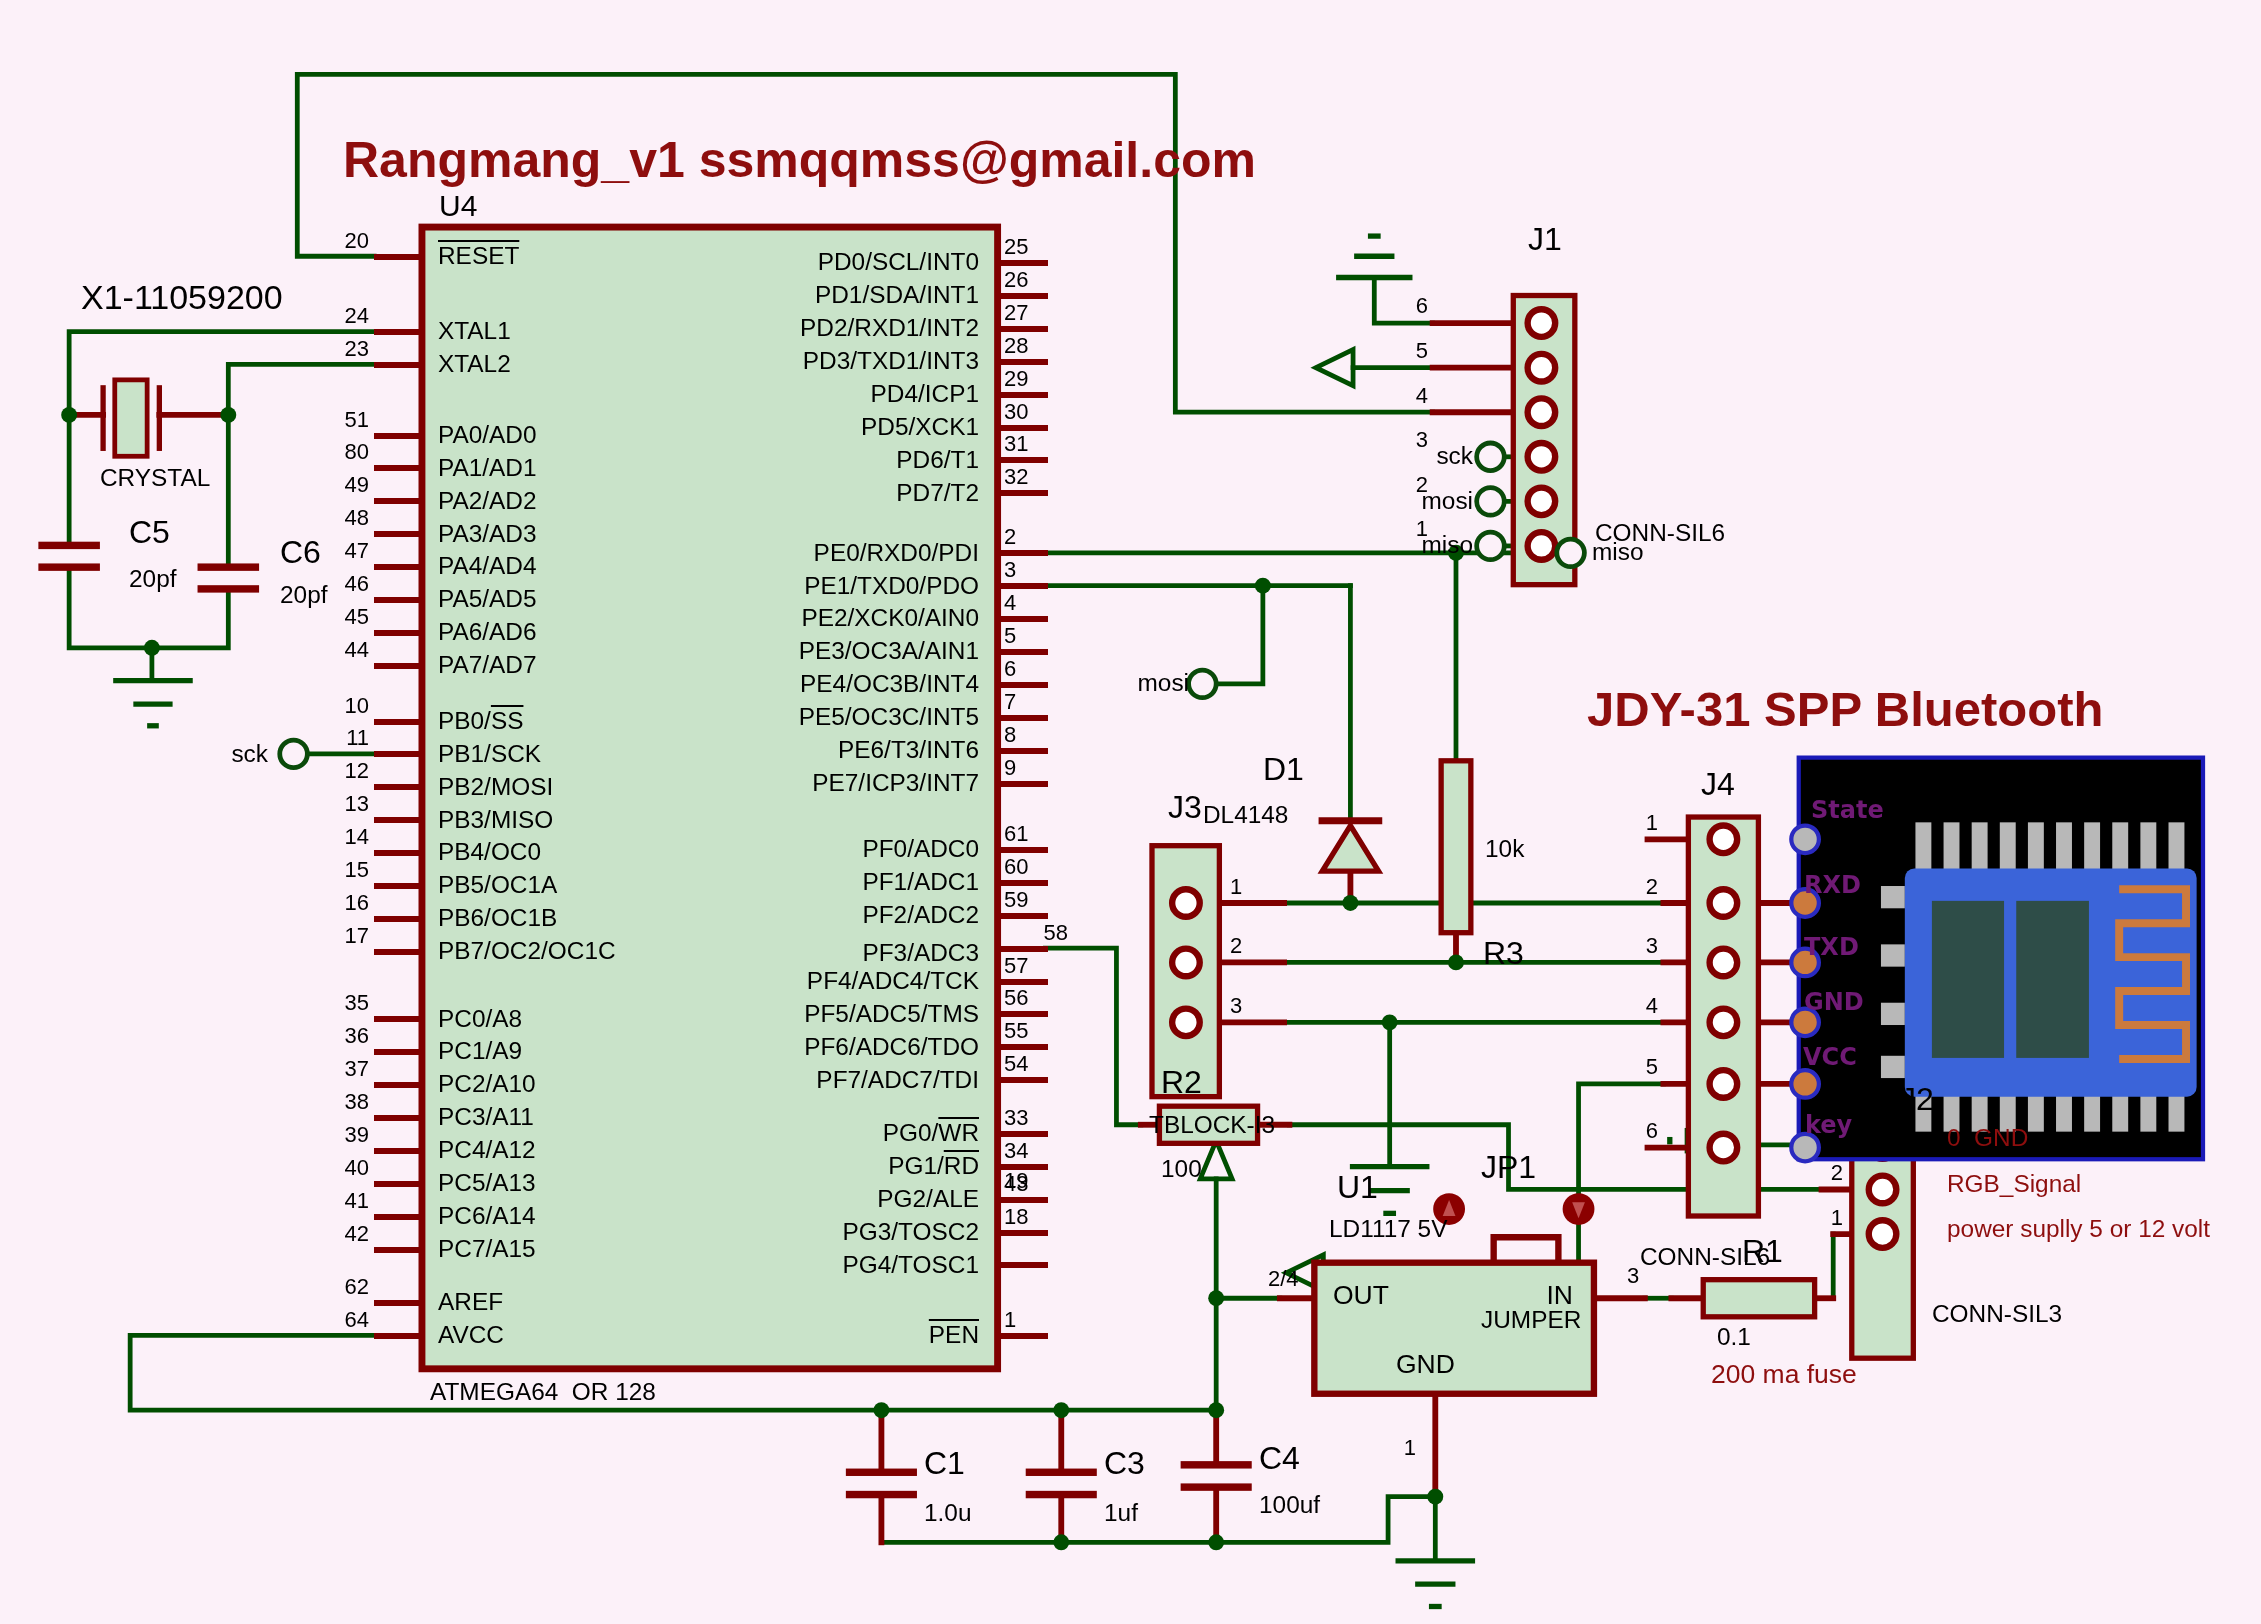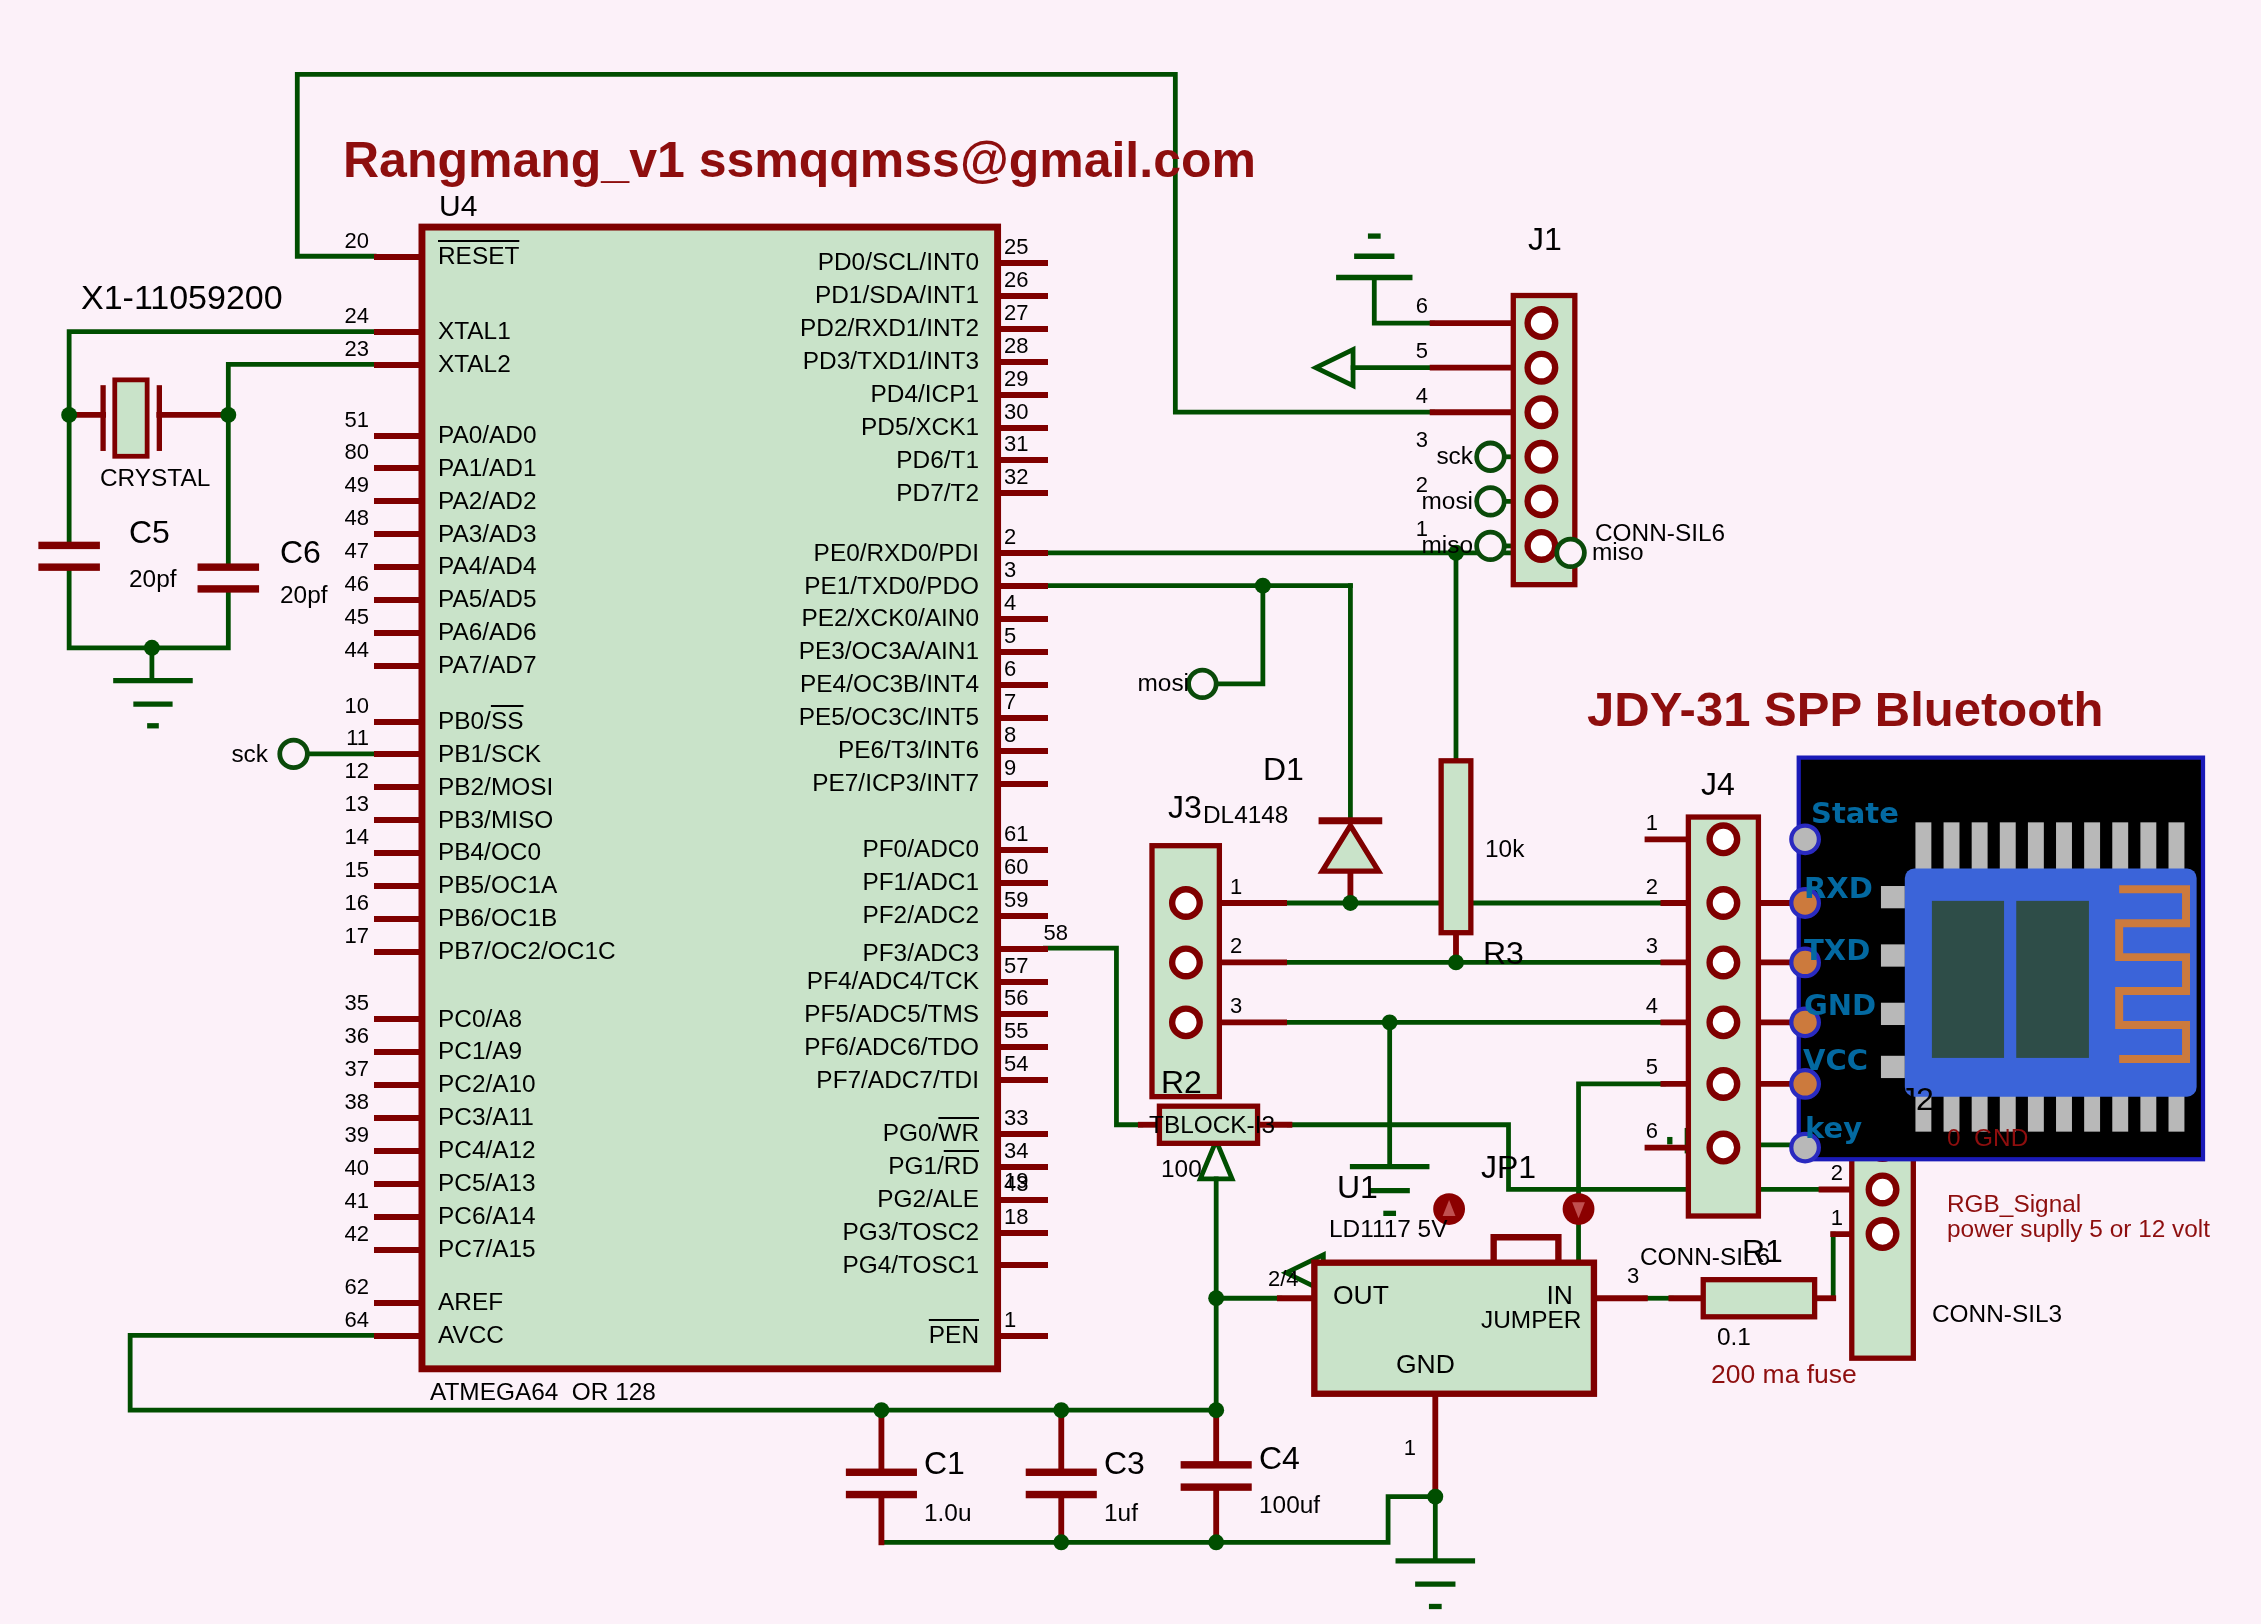--- a/index.html
+++ b/index.html
@@ -7,21 +7,21 @@
           font-family:"Liberation Sans",sans-serif;}
   #art{position:absolute;left:0;top:0;}
   .lbl{position:absolute;color:#000;white-space:pre;line-height:1.05;font-family:"Liberation Sans",sans-serif;}
   .dred{color:#8e0e0e;}
   .b{font-weight:bold;}
   .f42{font-size:22px;} .f46{font-size:24.4px;} .f50{font-size:26.5px;}
   .f56{font-size:30px;} .f60{font-size:32px;} .f64{font-size:34px;}
   .f78{font-size:50px;} .f84{font-size:45px;} .f92{font-size:49px;}
   .ra{text-align:right;}
   .ov{text-decoration:overline;}
-  .mod-lbl{position:absolute;color:#0369a1;font-weight:bold;font-size:29px;
+  .mod-lbl{position:absolute;color:#701a75;font-weight:bold;font-size:24px;
            font-family:"DejaVu Sans","Liberation Sans",sans-serif;}
   .pin-num{position:absolute;font-size:22px;color:#000;}
   .pin-lbl{position:absolute;font-size:24.4px;color:#000;}
   .stub{position:absolute;height:5.8px;background:#7f0000;}
 </style>
 </head>
 <body>
 
 <div id="canvas">
 
@@ -343,21 +343,21 @@
 <div class="lbl f42" style="left:1627px;top:1264px;">3</div>
 <div class="lbl f42 ra" style="left:1374px;top:1436px;width:42px;">1</div>
 
 <div class="lbl f60" style="left:1742px;top:1235px;">R1</div>
 <div class="lbl f46" style="left:1717px;top:1324px;">0.1</div>
 <div class="lbl dred f50" style="left:1711px;top:1361px;">200 ma fuse</div>
 
 <div class="lbl f60" style="left:1900px;top:1083px;">J2</div>
 <div class="lbl f46" style="left:1932px;top:1301px;">CONN-SIL3</div>
 <div class="lbl dred f46" style="left:1947px;top:1125px;">0  GND</div>
-<div class="lbl dred f46" style="left:1947px;top:1171px;margin-top:20px;">RGB_Signal</div>
+<div class="lbl dred f46" style="left:1947px;top:1171px;">RGB_Signal</div>
 <div class="lbl dred f46" style="left:1947px;top:1216px;">power suplly 5 or 12 volt</div>
 
 <div class="lbl f60" style="left:924px;top:1447px;">C1</div>
 <div class="lbl f46" style="left:924px;top:1500px;">1.0u</div>
 <div class="lbl f60" style="left:1104px;top:1447px;">C3</div>
 <div class="lbl f46" style="left:1104px;top:1500px;">1uf</div>
 <div class="lbl f60" style="left:1259px;top:1442px;">C4</div>
 <div class="lbl f46" style="left:1259px;top:1492px;">100uf</div>
 
 <div id="gen">

